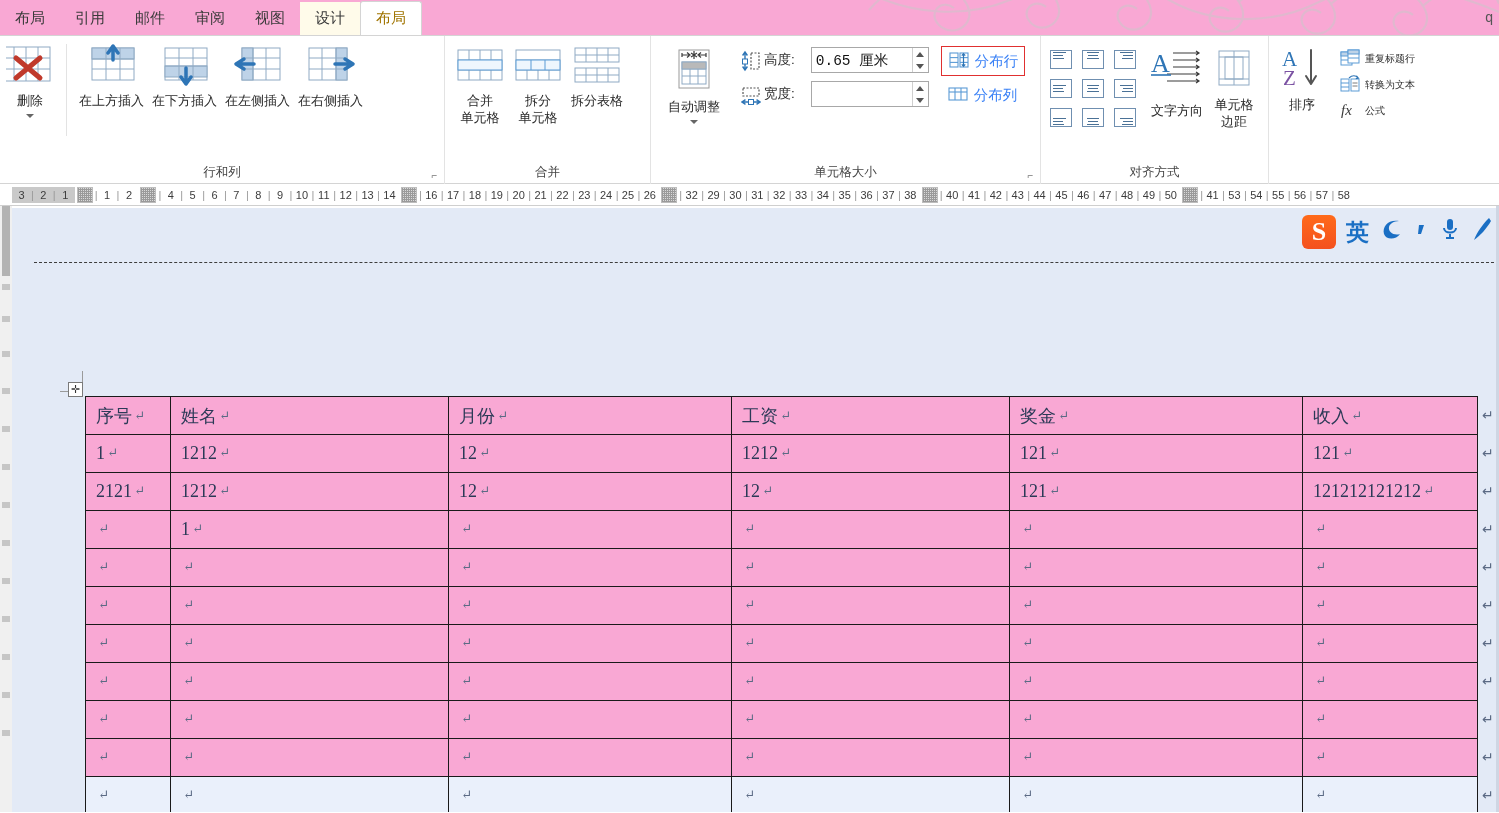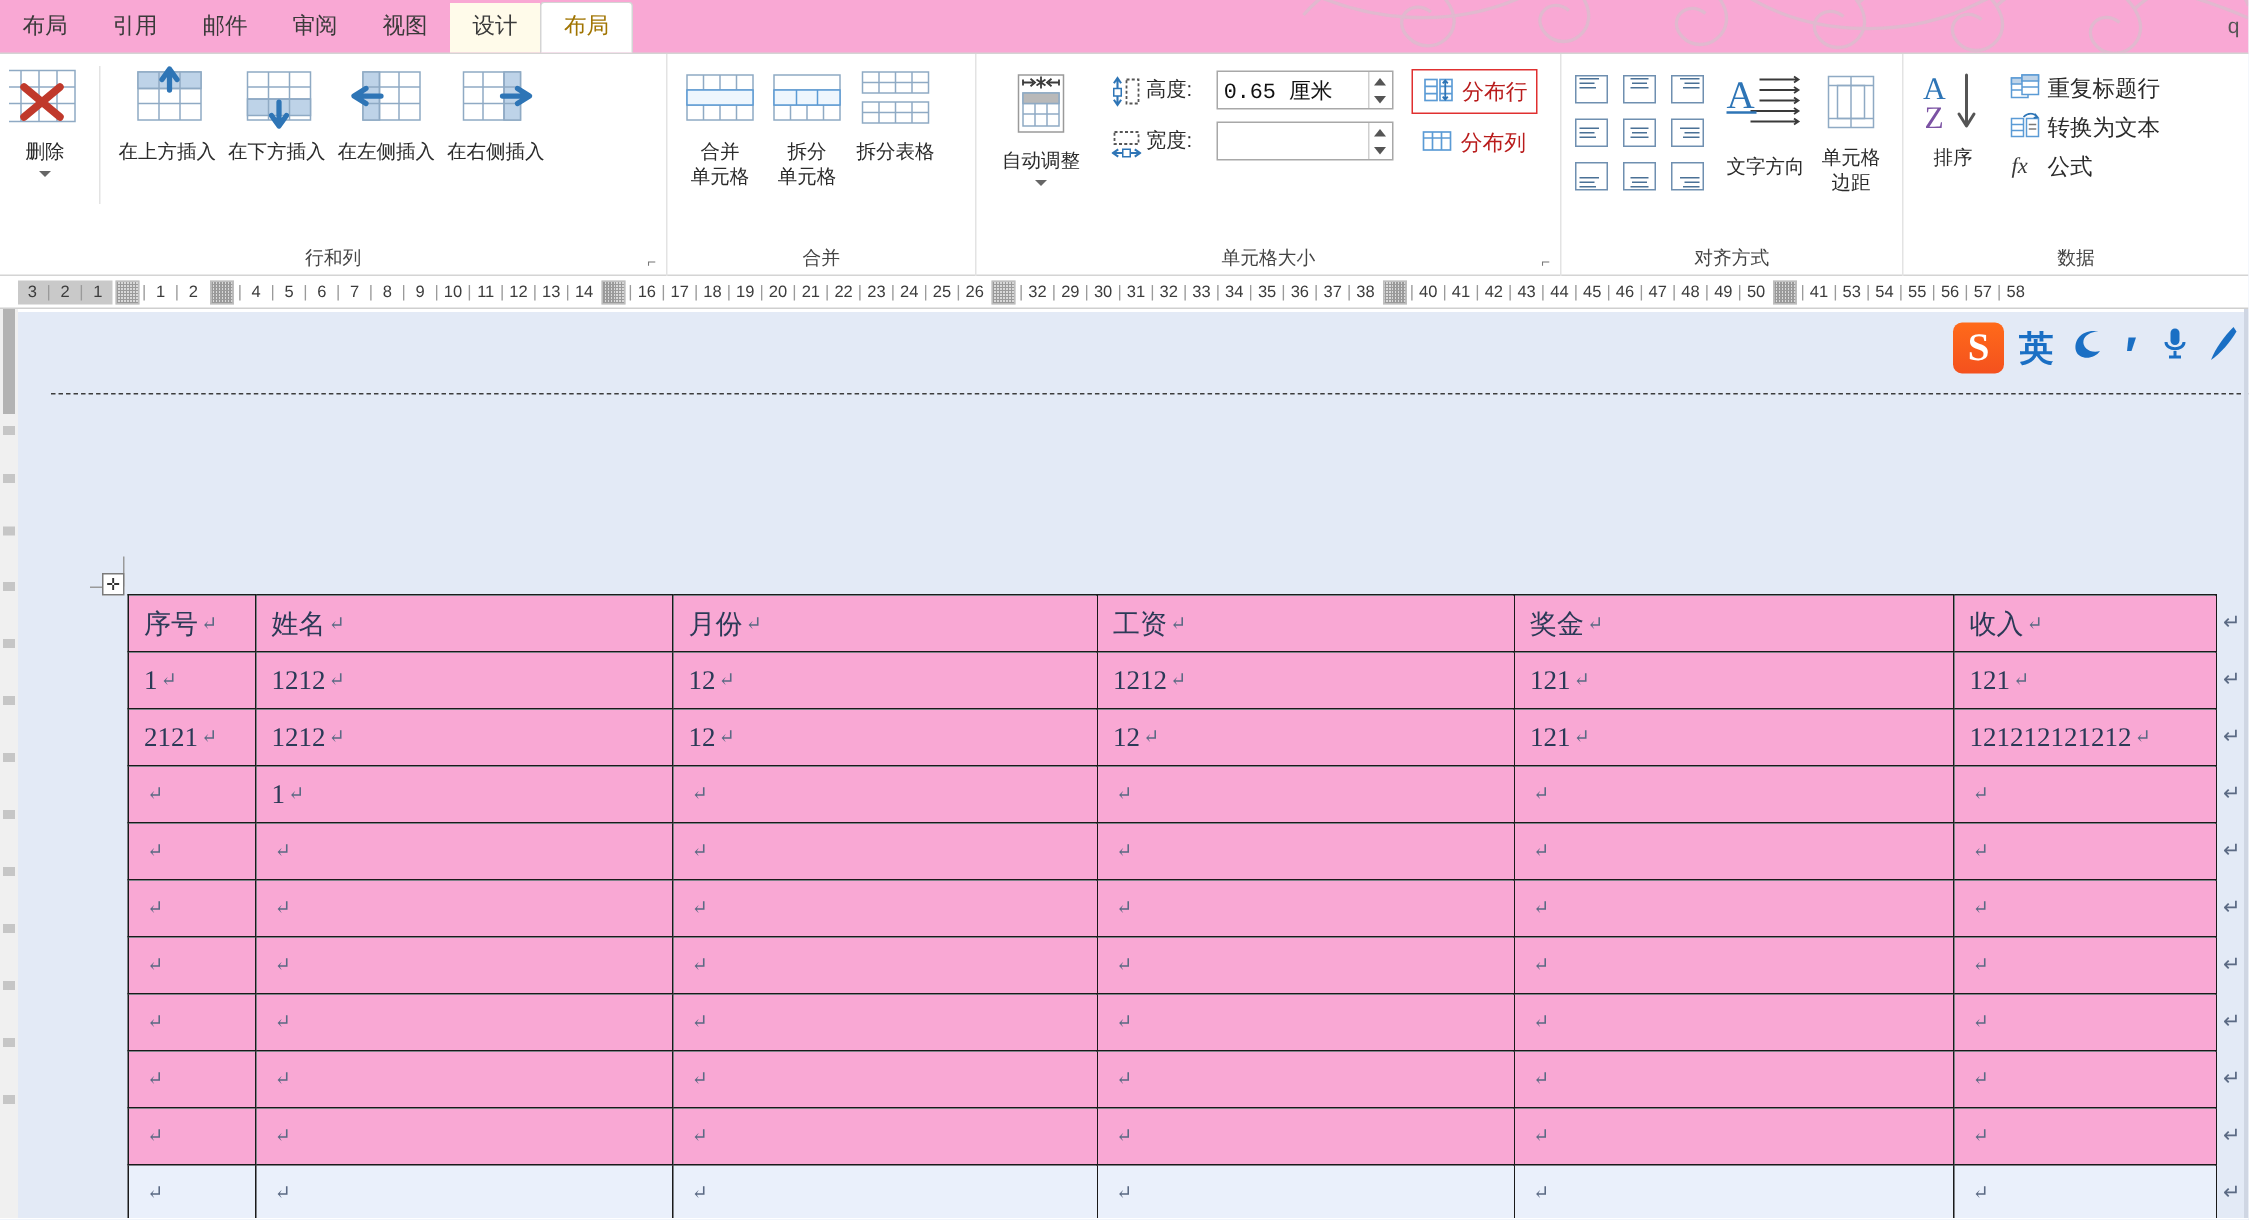--- a/index.html
+++ b/index.html
@@ -75,31 +75,31 @@
     font-family:Liberation Mono, monospace; color:#111; background:transparent; width:80px;
   }
   .spinbtns { display:flex; flex-direction:column; width:16px; height:24px;
      border-left:1px solid #cfcfcf; justify-content:space-around; align-items:center;}
   .spinbtns i { width:0;height:0;border-left:4px solid transparent;border-right:4px solid transparent; }
   .spinbtns i.up { border-bottom:5px solid #555; }
   .spinbtns i.dn { border-top:5px solid #555; }
 
   .distbtn { display:flex; align-items:center; height:30px; padding:1px 6px; margin-bottom:4px; }
   .distbtn.selected { border:1.5px solid #e03030; }
-  .distbtn .dlbl { font-size:14.5px; margin-left:5px; white-space:nowrap; color:#b91c1c;}
+  .distbtn .dlbl { font-size:14.5px; margin-left:5px; white-space:nowrap; color:#3b82f6;}
 
   
   .aligngrid { display:grid; grid-template-columns:repeat(3,30px); grid-gap:3px 2px; }
   .alignbtn { width:28px;height:26px; display:flex; align-items:center; justify-content:center;}
   .abox { width:22px;height:19px;border:1px solid #6f8fb0; display:flex; flex-direction:column;
      justify-content:center; padding:1px 2px; gap:2px;}
   .abox span { display:block; height:1px; background:#4a7196; }
 
   .smallbtn { display:flex; align-items:center; height:26px; padding:1px 3px; }
-  .smallbtn .slbl { font-size:15px; margin-left:5px; white-space:nowrap; color:#2b2b2b; }
+  .smallbtn .slbl { font-size:10px; margin-left:5px; white-space:nowrap; color:#2b2b2b; }
 
   
   .ruler {
     height:22px; background:#fff; border-bottom:1px solid #cfcfcf;
     display:flex; align-items:center; position:relative; overflow:hidden;
   }
   .rgray { background:#c9c9c9; height:16px; }
   .rmarker {
     width:16px;height:16px; background:#d9d9d9;
     background-image:
@@ -599,21 +599,20 @@
           <div class="smallbtn">
             <span>
               <svg width="20" height="18" viewBox="0 0 20 18">
                 <text x="1" y="14" font-family="Liberation Serif,serif" font-style="italic" font-size="15" fill="#3a3a3a">fx</text>
               </svg>
             </span>
             <span class="slbl">公式</span>
           </div>
         </div>
       </div>
-      <div class="group-title">数据</div>
     </div>
   </div>
 
   <div class="ruler">
     <div id="ruler-content" style="display:flex;align-items:center;height:16px;">
         <span class="rgray" style="display: flex; align-items: center; margin-left: 12px;">
           <span class="rnum">3</span>
           <span class="rbar">|</span>
           <span class="rnum">2</span>
           <span class="rbar">|</span>

